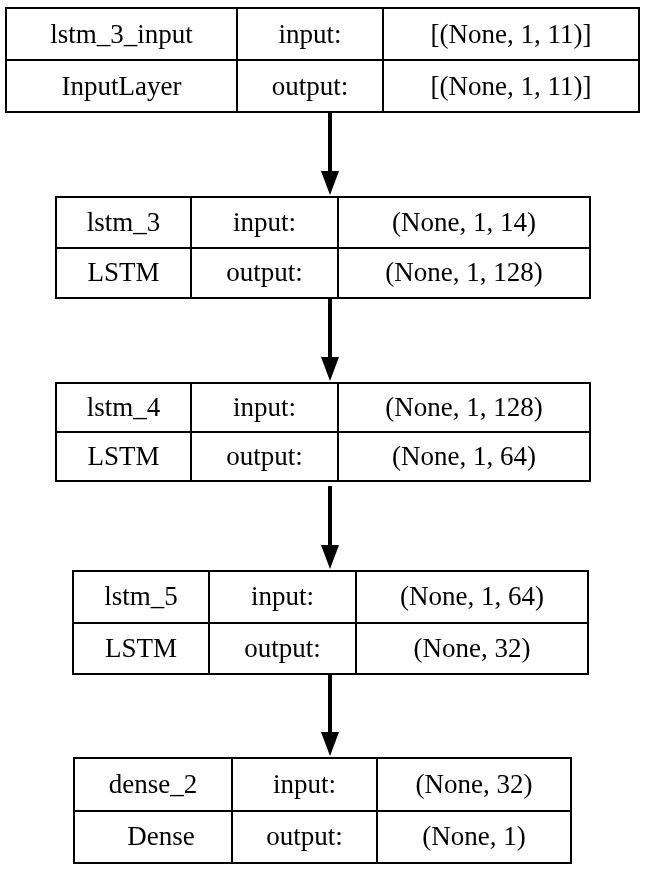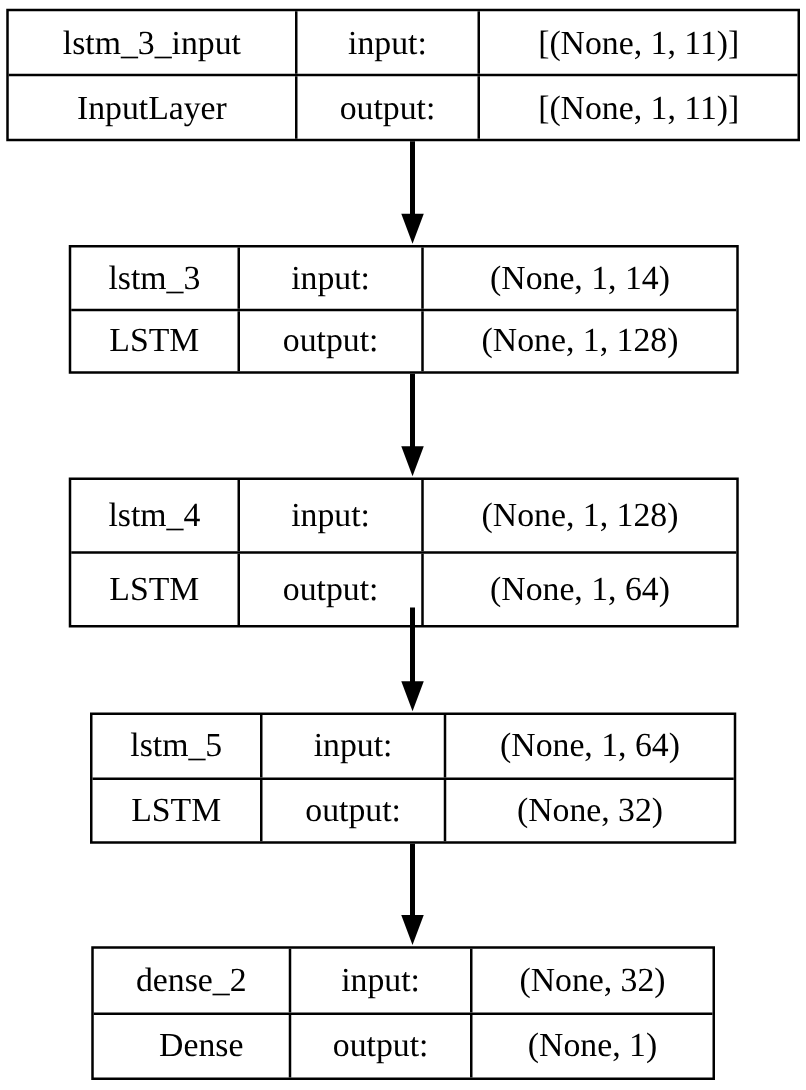--- a/index.html
+++ b/index.html
@@ -106,21 +106,21 @@
       <div class="cell cell-io" style="width:147px;">output:</div>
       <div class="cell cell-shape">(None, 1, 128)</div>
     </div>
   </div>
 
   <div class="edge" style="left:321px; top:299px; width:18px; height:83px;">
     <div class="edge-line" style="left:7px; height:60px;"></div>
     <div class="edge-head" style="left:0px; top:58px;"></div>
   </div>
 
-  <div class="node" style="left:55px; top:382px; width:536px; height:120px;">
+  <div class="node" style="left:55px; top:382px; width:536px; height:100px;">
     <div class="node-row row-top">
       <div class="cell cell-name" style="width:135px;">lstm_4</div>
       <div class="cell cell-io" style="width:147px;">input:</div>
       <div class="cell cell-shape">(None, 1, 128)</div>
     </div>
     <div class="node-row">
       <div class="cell cell-name" style="width:135px;">LSTM</div>
       <div class="cell cell-io" style="width:147px;">output:</div>
       <div class="cell cell-shape">(None, 1, 64)</div>
     </div>

